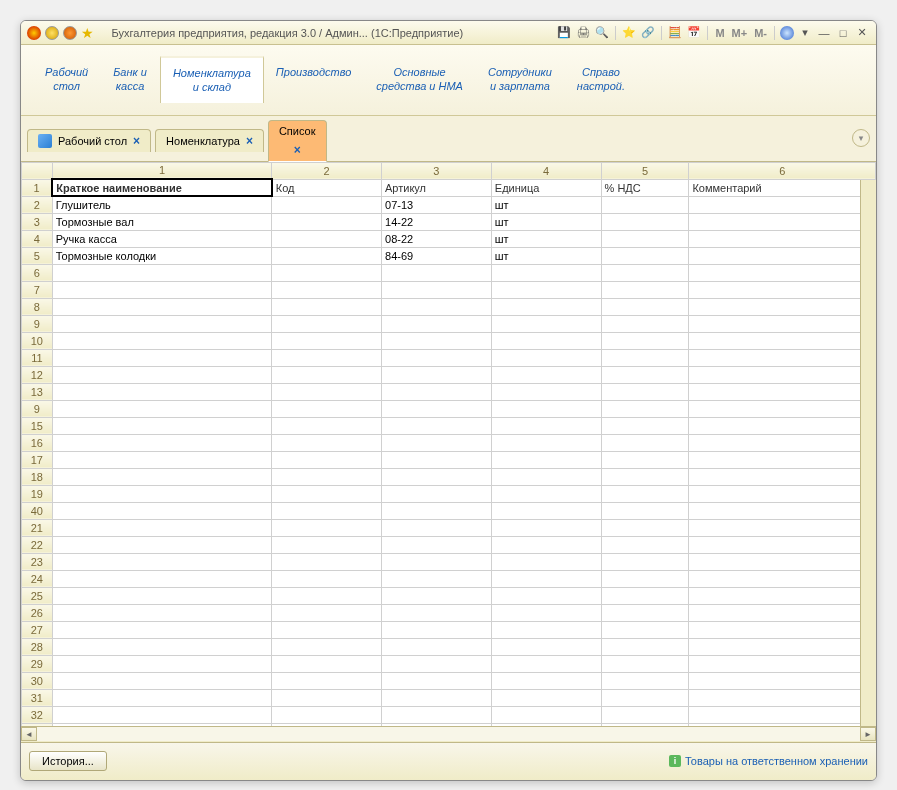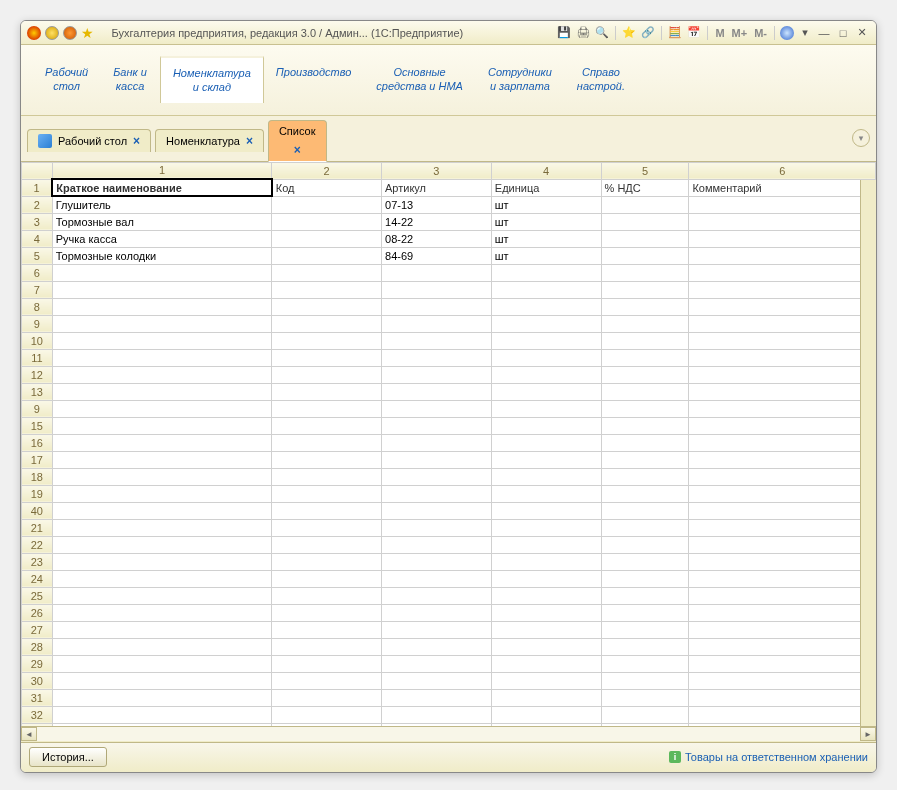--- a/index.html
+++ b/index.html
@@ -41,21 +41,21 @@
 .header-row td { color: #333; }
 .sel-cell { border: 2px solid #000 !important; font-weight: bold; }
 .dotted-row td { border-bottom: 1px dashed #888 !important; }
 .c1 { width: 200px; } .c2 { width: 100px; } .c3 { width: 100px; } .c4 { width: 100px; } .c5 { width: 80px; } .c6 { width: 170px; }
 
 .hscroll { height: 16px; background: #f0ecc8; border-top: 1px solid #c0b888; display: flex; align-items: center; }
 .hscroll-btn { width: 16px; height: 14px; background: linear-gradient(#faf8e8, #e8e4c0); border: 1px solid #c0b888; display: flex; align-items: center; justify-content: center; font-size: 8px; color: #666; cursor: pointer; }
 .hscroll-track { flex: 1; height: 14px; background: #f8f6e8; }
 .vscroll { position: absolute; right: 0; top: 18px; bottom: 16px; width: 16px; background: #f0ecc8; border-left: 1px solid #c0b888; }
 
-.statusbar { height: 30px; background: linear-gradient(#f8f6ea, #f0ecc8); border-top: 1px solid #c0b888; display: flex; align-items: center; padding: 0 8px; gap: 8px; }
+.statusbar { height: 38px; background: linear-gradient(#f8f6ea, #f0ecc8); border-top: 1px solid #c0b888; display: flex; align-items: center; padding: 0 8px; gap: 8px; }
 .status-btn { padding: 3px 12px; font-size: 11px; background: linear-gradient(#fff, #e8e4c8); border: 1px solid #b0a878; border-radius: 3px; cursor: pointer; }
 .status-link { margin-left: auto; font-size: 11px; color: #1a5fb4; cursor: pointer; display: flex; align-items: center; gap: 4px; }
 .status-icon { width: 12px; height: 12px; background: #5cb85c; border-radius: 2px; display: flex; align-items: center; justify-content: center; color: #fff; font-size: 9px; font-weight: bold; }
 </style>
 </head>
 <body>
 
 <div class="window">
 
   <div class="titlebar">

